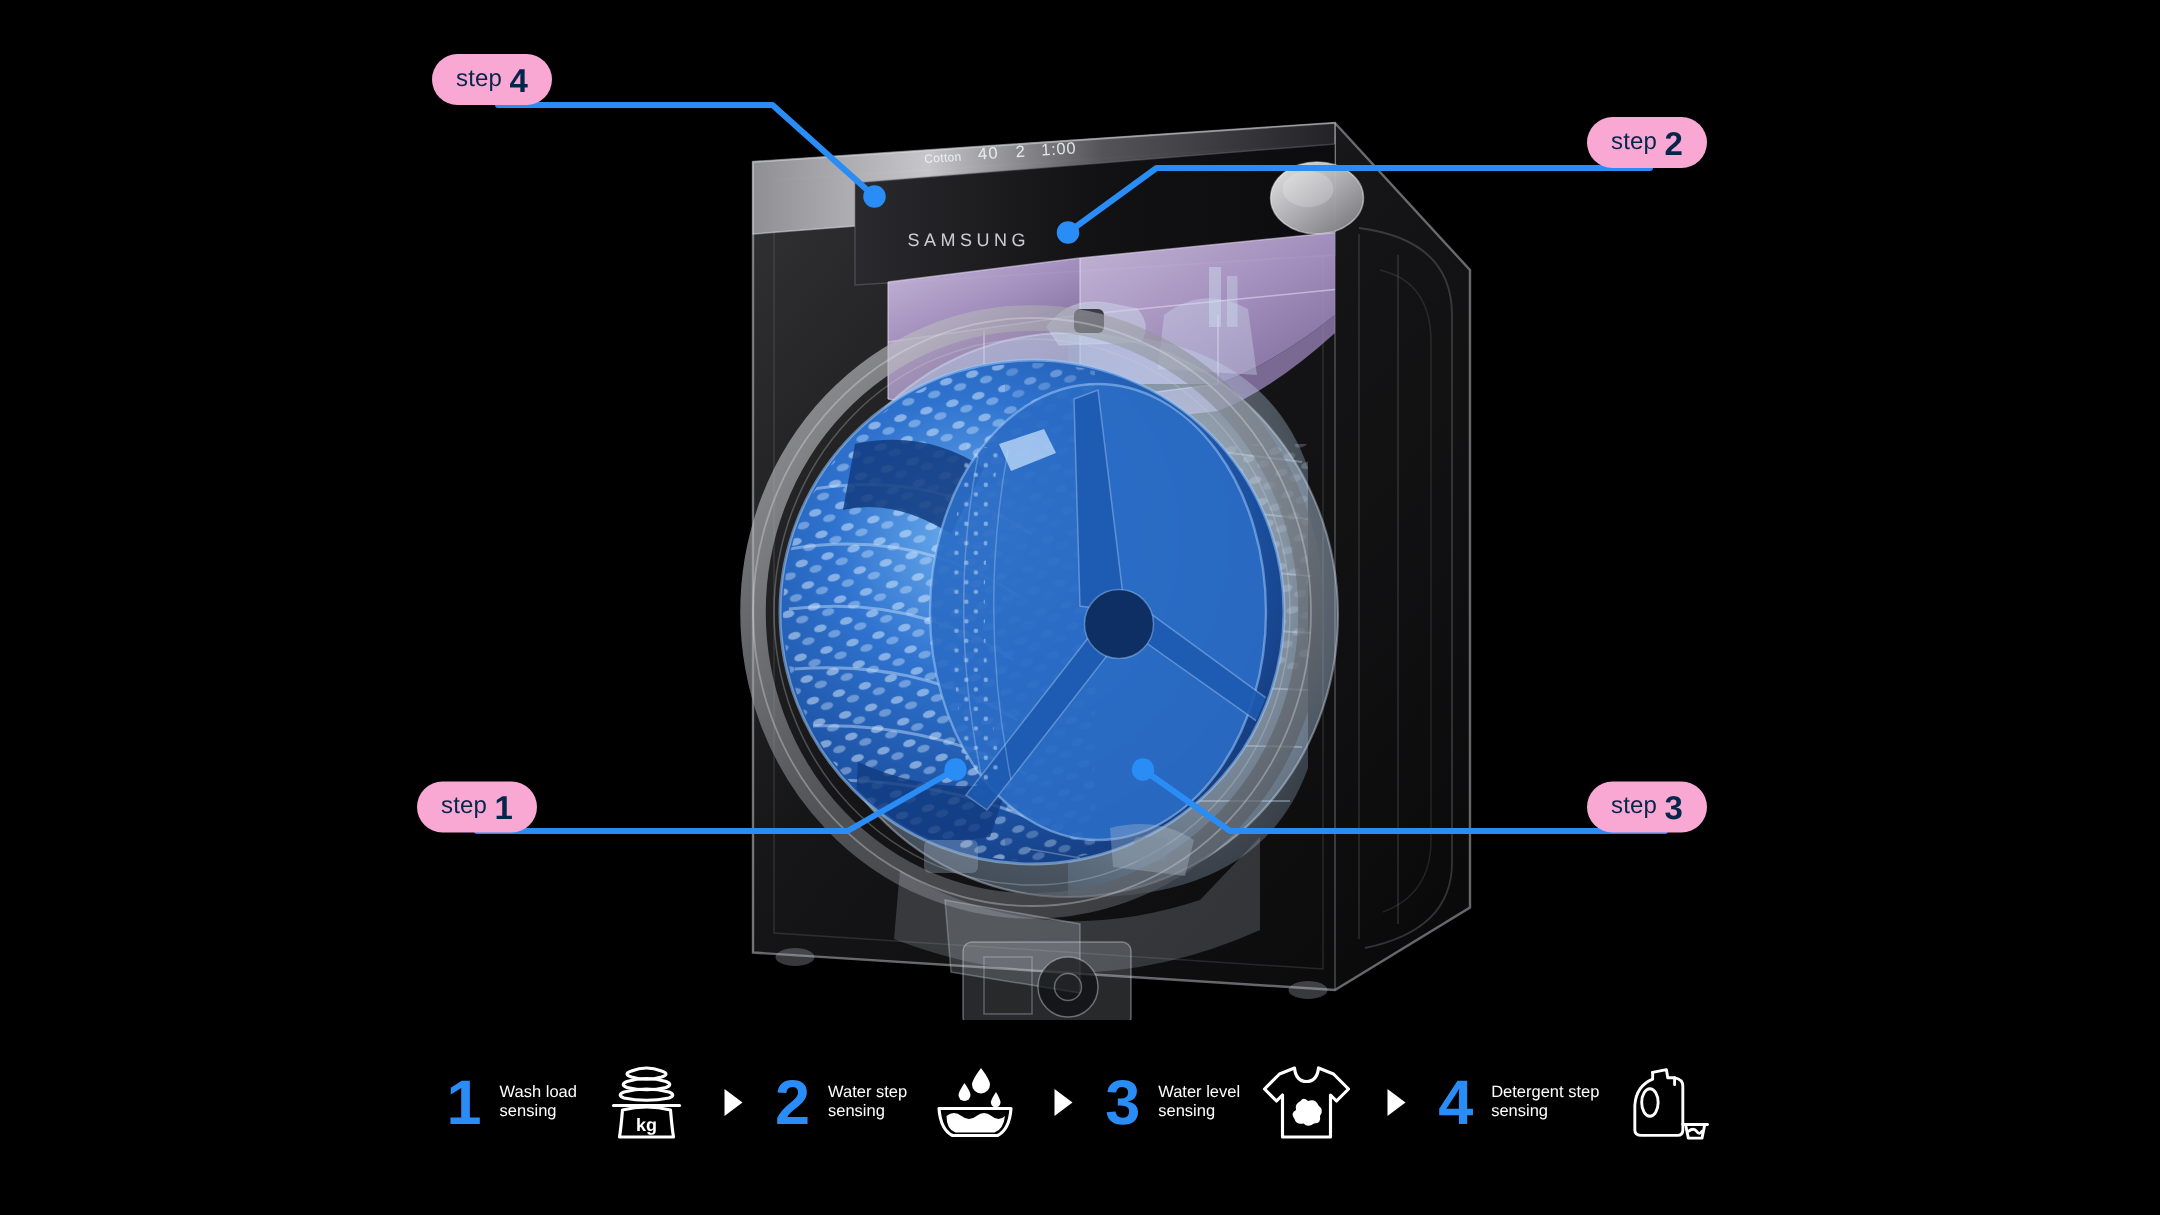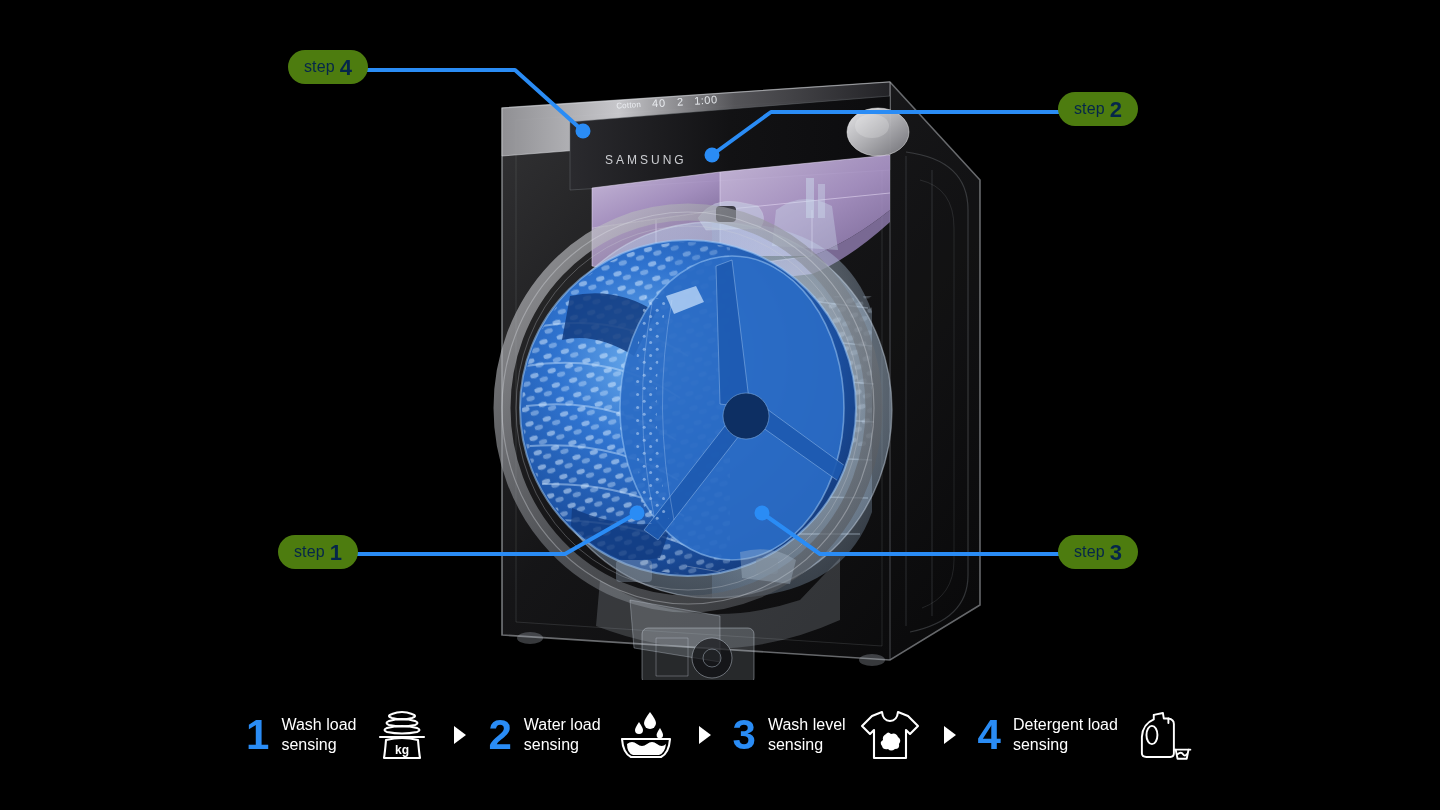--- a/index.html
+++ b/index.html
@@ -6,37 +6,37 @@
   body{width:1440px;height:810px;overflow:hidden;
        font-family:"Liberation Sans",sans-serif;color:#fff;}
   .stage{position:relative;width:1440px;height:810px;background:#000;overflow:hidden;}
 
   
   .washer-wrap{position:absolute;left:420px;top:60px;width:600px;height:620px;}
   .washer-svg{position:absolute;inset:0;width:100%;height:100%;}
 
   
   .callout-layer{position:absolute;inset:0;width:1440px;height:810px;pointer-events:none;}
-  .badge{position:absolute;height:34px;border-radius:17px;background:#4d7c0f;
+  .badge{position:absolute;height:34px;border-radius:17px;background:#f9a8d4;
          display:flex;align-items:center;justify-content:space-between;gap:5px;
-         padding:0 16px;box-sizing:border-box;white-space:nowrap;margin-top:14px;}
+         padding:0 16px;box-sizing:border-box;white-space:nowrap;}
   .badge .b-word{font-size:16px;font-weight:400;color:#05264a;letter-spacing:.1px;}
   .badge .b-num{font-size:22px;font-weight:700;color:#05264a;line-height:1;position:relative;top:1px;}
 
   .badge-s4{left:288px;top:36px;}
   .badge-s2{left:1058px;top:78px;}
   .badge-s1{left:278px;top:521px;}
   .badge-s3{left:1058px;top:521px;}
 
   
   .steps{position:absolute;left:0;top:690px;width:1440px;height:90px;
          display:flex;align-items:center;justify-content:center;gap:0px;}
   .step{display:flex;align-items:center;gap:12px;}
   .step-num{font-size:42px;font-weight:700;color:#2a8cf5;line-height:1;}
-  .step-text{font-size:16px;font-weight:400;color:#fff;line-height:1.22;text-align:left;}
+  .step-text{font-size:11px;font-weight:400;color:#fff;line-height:1.22;text-align:left;}
   .step-text .l2{display:block;}
   .step-icon{width:64px;height:62px;display:flex;align-items:center;justify-content:flex-end;}
   .sep{width:56px;display:flex;align-items:center;justify-content:center;}
   .sep svg{display:block;}
 </style>
 </head>
 <body>
 
 <div class="stage">
 
@@ -334,21 +334,21 @@
 
     <span class="sep">
       <svg width="16" height="20" viewBox="0 0 16 20">
         <path d="M2 1 L14 10 L2 19 Z" fill="#ffffff"></path>
       </svg>
     </span>
 
     <div class="step">
       <span class="step-num">2</span>
       <span class="step-text">
-        <span>Water load</span>
+        <span>Water step</span>
         <span class="l2">sensing</span>
       </span>
       <span class="step-icon">
         <svg width="62" height="58" viewBox="0 0 62 58" fill="none" stroke="#fff" stroke-width="2.1" stroke-linecap="round" stroke-linejoin="round">
           <path d="M35 6 Q41 14 41 17 A6 6 0 0 1 29 17 Q29 14 35 6 Z" fill="#fff" stroke="none"></path>
           <path d="M24 16 Q28 22 28 24 A4 4 0 0 1 20 24 Q20 22 24 16 Z" fill="#fff" stroke="none"></path>
           <path d="M45 22 Q48 27 48 29 A3.2 3.2 0 0 1 41.6 29 Q41.6 27 45 22 Z" fill="#fff" stroke="none"></path>
           <path d="M7 33 L55 33 Q54 47 46 51 L16 51 Q8 47 7 33 Z"></path>
           <path d="M12 38 Q17 34 22 38 Q27 42 32 38 Q37 34 42 38 Q47 42 51 38
                    Q50 47 44 49 L18 49 Q12 47 12 38 Z" fill="#fff" stroke="none"></path>
@@ -358,21 +358,21 @@
 
     <span class="sep">
       <svg width="16" height="20" viewBox="0 0 16 20">
         <path d="M2 1 L14 10 L2 19 Z" fill="#ffffff"></path>
       </svg>
     </span>
 
     <div class="step">
       <span class="step-num">3</span>
       <span class="step-text">
-        <span>Wash level</span>
+        <span>Water level</span>
         <span class="l2">sensing</span>
       </span>
       <span class="step-icon">
         <svg width="64" height="58" viewBox="0 0 64 58" fill="none" stroke="#fff" stroke-width="2.1" stroke-linecap="round" stroke-linejoin="round">
           <path d="M24 6 L14 10 L4 20 L12 28 L16 24 L16 52 L48 52 L48 24 L52 28 L60 20 L50 10 L40 6
                    Q39 15 32 15 Q25 15 24 6 Z"></path>
           <path d="M28 28 Q24 30 25 34 Q21 36 24 40 Q25 44 30 43 Q33 46 37 43
                    Q42 43 41 38 Q44 34 40 31 Q38 26 33 28 Q30 25 28 28 Z" fill="#fff" stroke="none"></path>
         </svg>
       </span>
@@ -380,21 +380,21 @@
 
     <span class="sep">
       <svg width="16" height="20" viewBox="0 0 16 20">
         <path d="M2 1 L14 10 L2 19 Z" fill="#ffffff"></path>
       </svg>
     </span>
 
     <div class="step">
       <span class="step-num">4</span>
       <span class="step-text">
-        <span>Detergent load</span>
+        <span>Detergent step</span>
         <span class="l2">sensing</span>
       </span>
       <span class="step-icon">
         <svg width="70" height="60" viewBox="0 0 70 60" fill="none" stroke="#fff" stroke-width="2.1" stroke-linecap="round" stroke-linejoin="round">
           <path d="M26 8 L36 6 L37 12 L42 12 L42 17"></path>
           <path d="M26 8 L26 13 Q14 18 13 32 L13 50 Q13 54 18 54 L44 54 Q48 54 48 50 L48 18
                    Q48 13 42 12"></path>
           <ellipse cx="24" cy="30" rx="6" ry="10"></ellipse>
           <path d="M48 46 L66 46"></path>
           <path d="M50 46 L52 56 L62 56 L64 46"></path>

